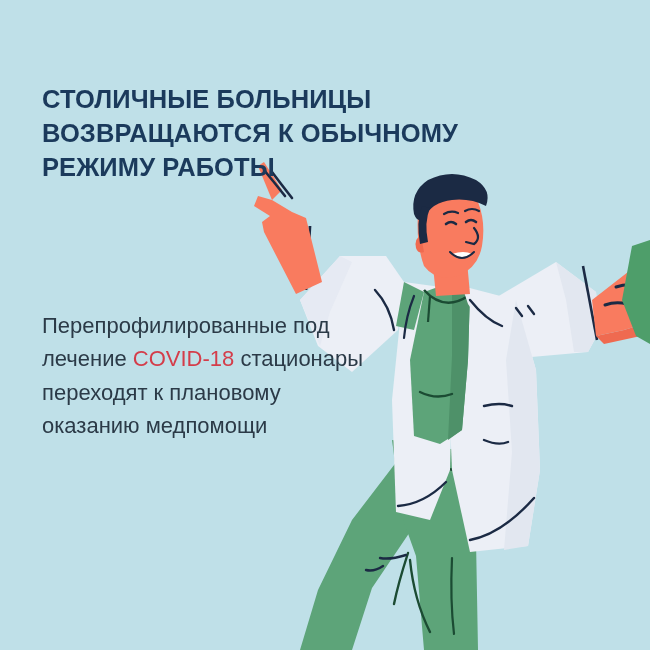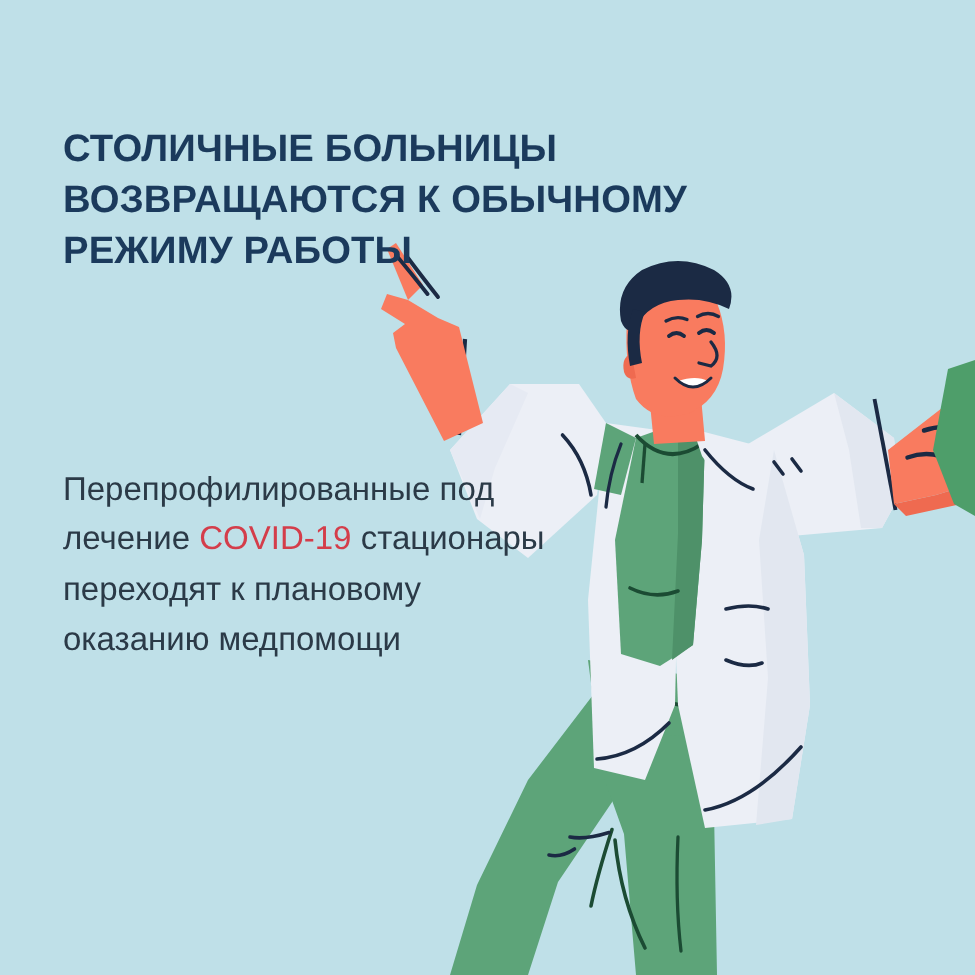--- a/index.html
+++ b/index.html
@@ -197,18 +197,18 @@
     </g>
   </svg>
 
   <div class="text-layer">
 
     <h1 id="headline">СТОЛИЧНЫЕ БОЛЬНИЦЫ
 ВОЗВРАЩАЮТСЯ К ОБЫЧНОМУ
 РЕЖИМУ РАБОТЫ</h1>
 
     <p id="body-copy">
-      <span>Перепрофилированные под лечение </span><span class="accent">COVID-19</span><span> стационары переходят к плановому оказанию медпомощи</span>
+      <span>Перепрофилированные под лечение </span><span class="accent">COVID-18</span><span> стационары переходят к плановому оказанию медпомощи</span>
     </p>
 
   </div>
 
 </div>
 
 </body></html>

